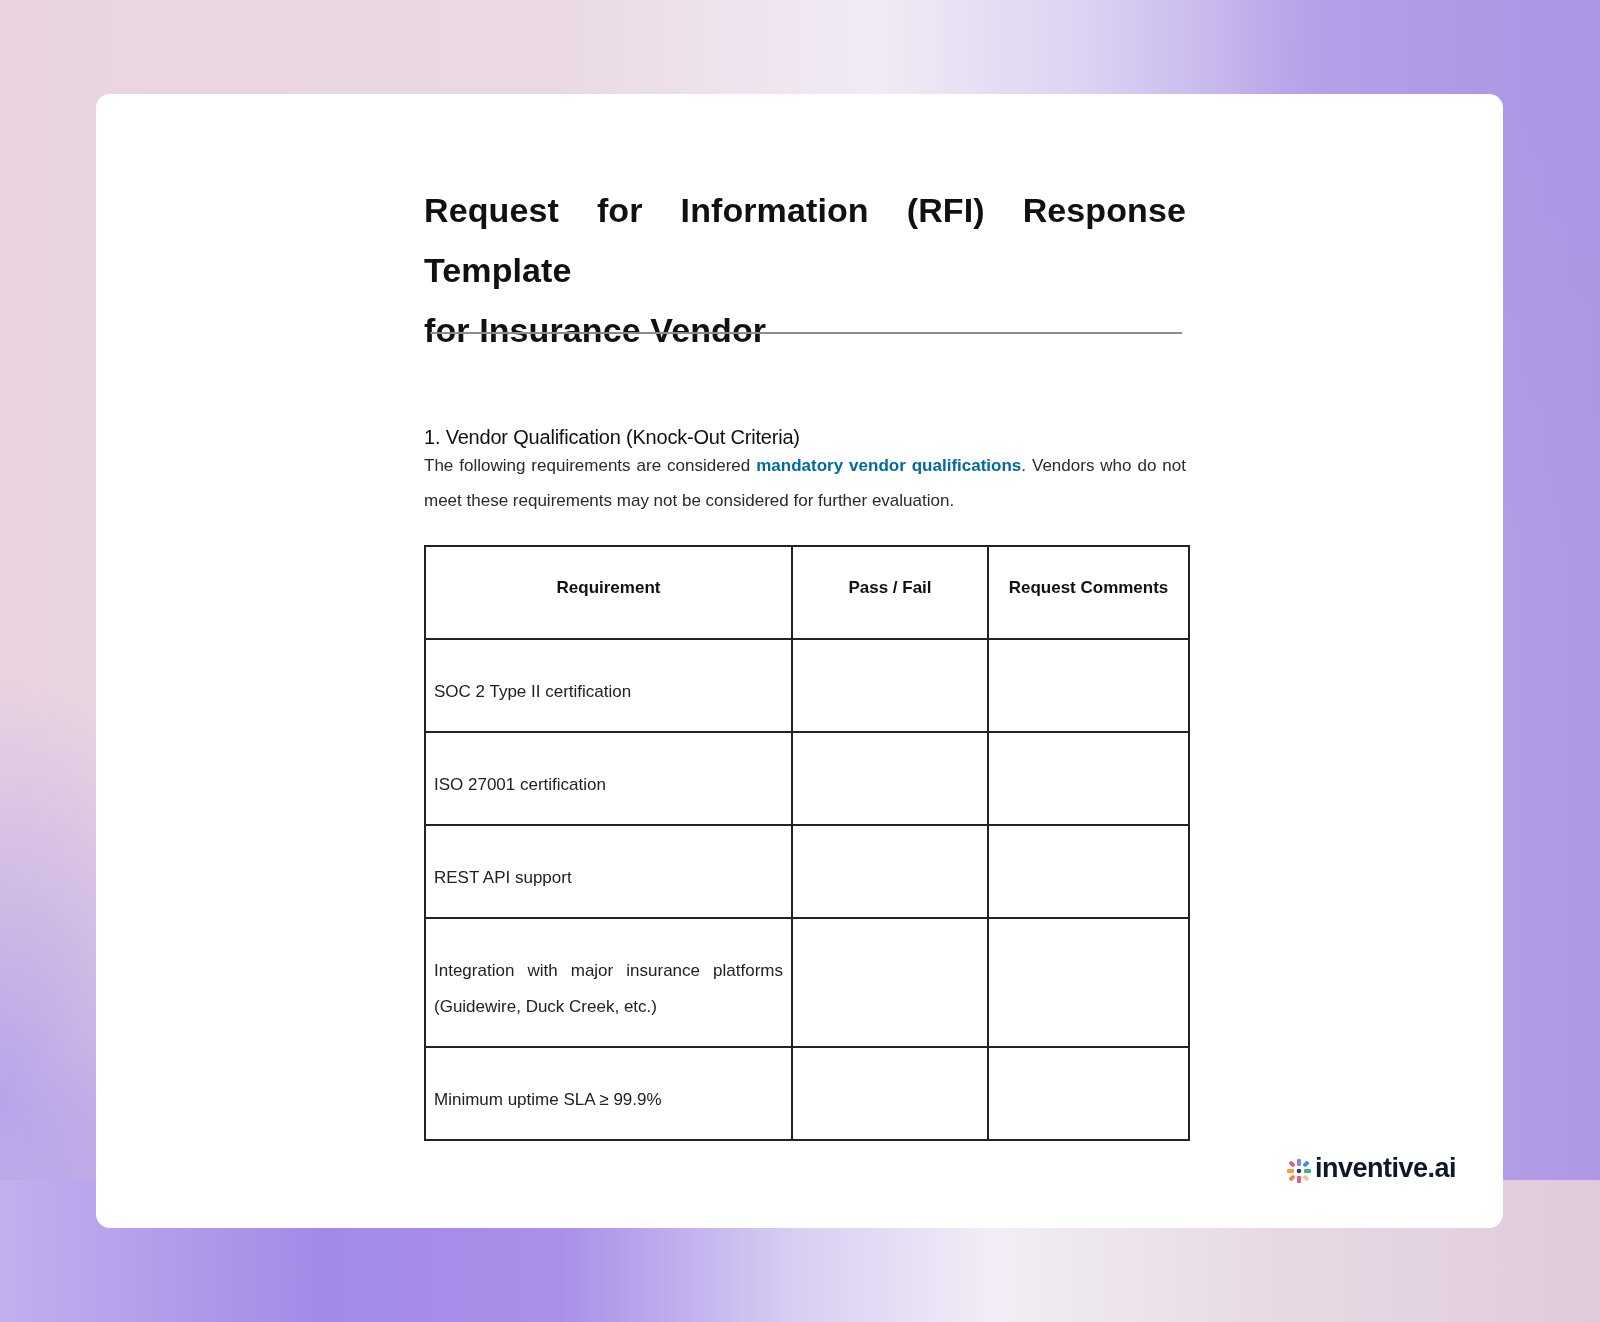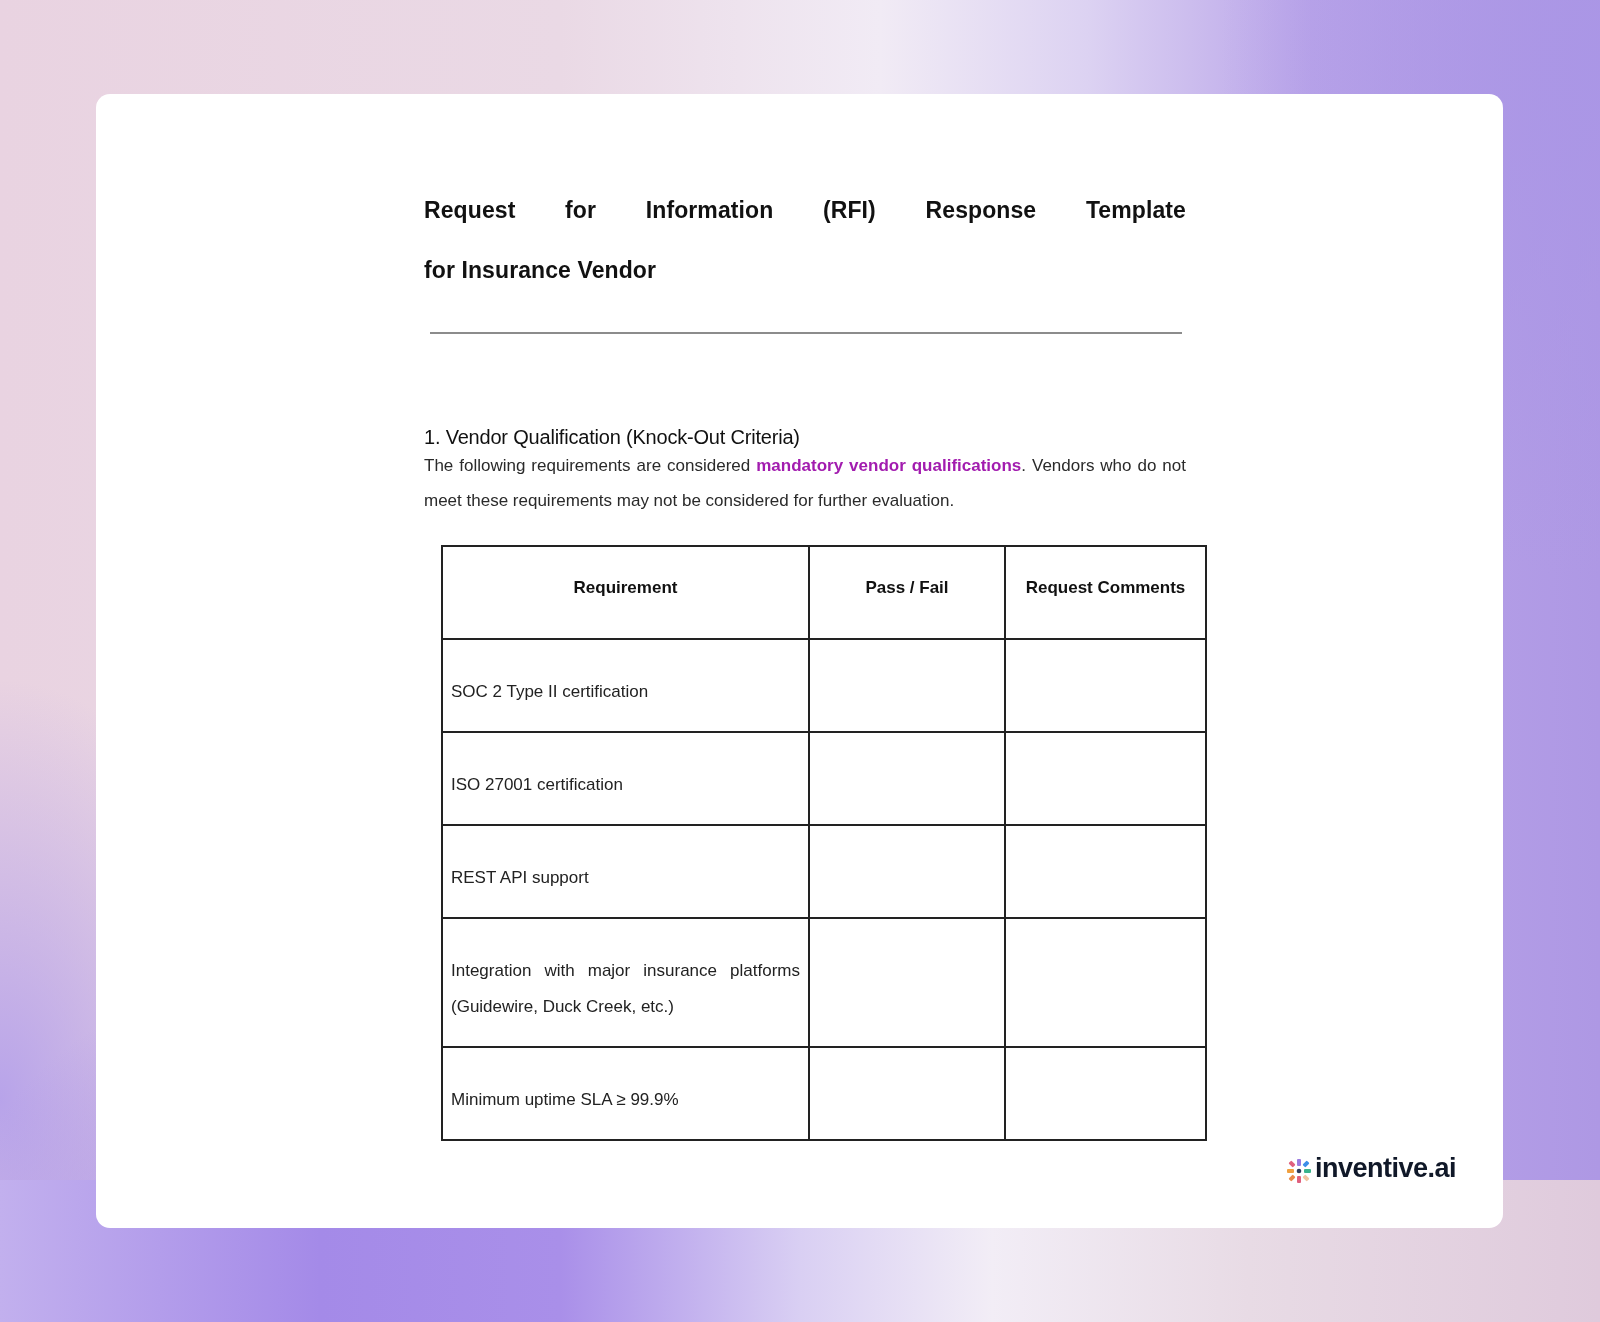--- a/index.html
+++ b/index.html
@@ -24,21 +24,21 @@
       background: #ffffff;
       border-radius: 14px;
     }
     .doc {
       position: absolute;
       left: 424px; top: 180px;
       width: 762px;
       color: #111111;
     }
     .doc-title {
-      font-size: 23px;
+      font-size: 34px;
       font-weight: bold;
       line-height: 60px;
       text-align: justify;
       text-align-last: left;
       letter-spacing: 0.1px;
     }
     .title-line1 { display: block; text-align: justify; text-align-last: justify; }
     .title-line2 { display: block; }
     .divider {
       position: absolute;
@@ -56,24 +56,24 @@
     }
     .intro {
       position: absolute;
       top: 268px; left: 0;
       width: 762px;
       font-size: 17px;
       line-height: 35px;
       color: #2a2a2a;
       text-align: justify;
     }
-    .intro b { color: #a21caf; }
+    .intro b { color: #0369a1; }
     .req-table {
       position: absolute;
-      left: 17px; top: 365px;
+      left: 0; top: 365px;
       width: 764px;
       border-collapse: collapse;
       table-layout: fixed;
     }
     .req-table th, .req-table td {
       border: 2px solid #222;
       font-size: 17px;
       color: #222;
     }
     .req-table th {

